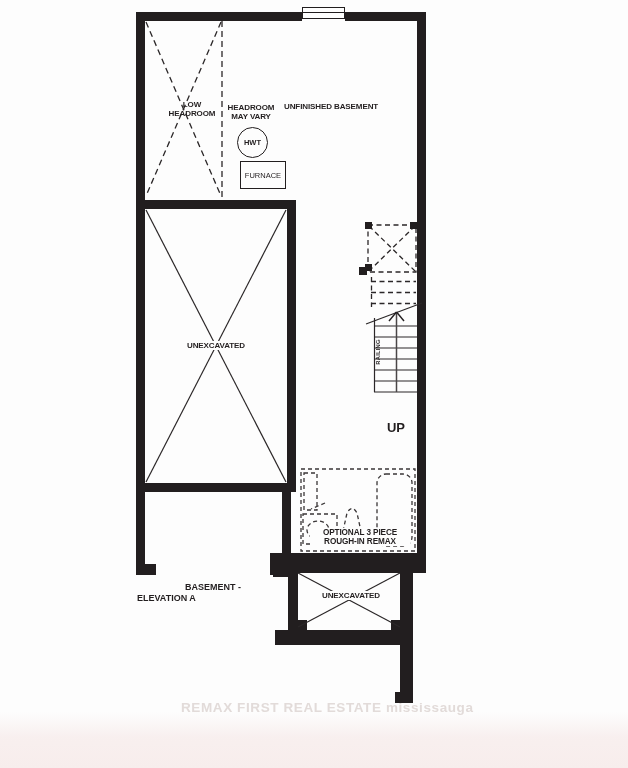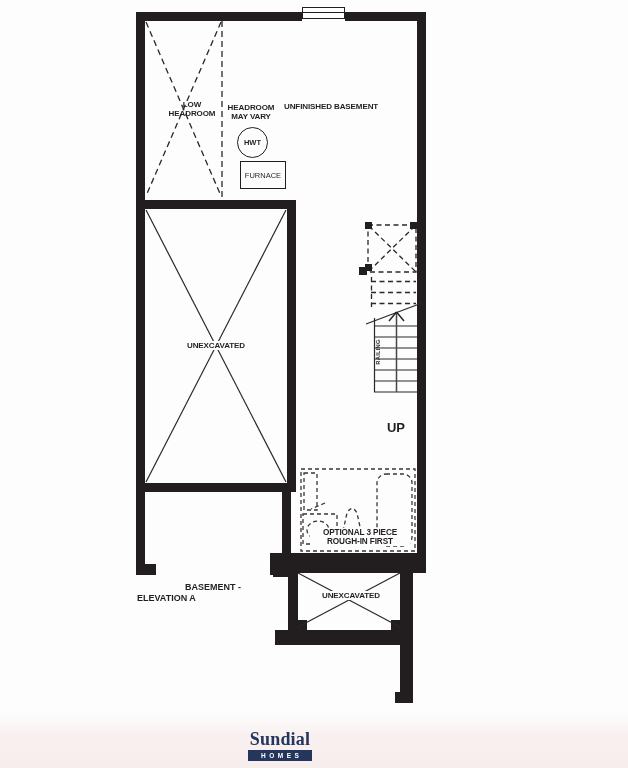--- a/index.html
+++ b/index.html
@@ -158,33 +158,30 @@
   <div class="railing">
     <span>RAILING</span>
   </div>
 
   <div class="lbl" style="left:384px;top:395px;width:24px;font-size:13px;margin-top:28px;">
     <span>UP</span>
   </div>
 
   <div class="lbl" style="left:310px;top:485px;width:100px;font-size:8.2px;margin-top:43px;">
     <span class="onx">OPTIONAL 3 PIECE</span>
-    <span class="onx">ROUGH-IN FIRST</span>
+    <span class="onx">ROUGH-IN REMAX</span>
   </div>
 
   <div class="lbl" style="left:311px;top:591px;width:80px;">
     <span class="onx" style="display:inline;">UNEXCAVATED</span>
   </div>
 
   <div class="title">
     <span style="display:block;padding-left:48px;">BASEMENT -</span>
     <span style="display:block;">ELEVATION A</span>
   </div>
 
   <div class="tint"></div>
 
+  <div class="watermark">REMAX FIRST REAL ESTATE mississauga</div>
 
-  <div class="logo">
-    <div class="brand">Sundial</div>
-    <div class="bar">HOMES</div>
-  </div>
 
 </div>
 
 </body></html>

